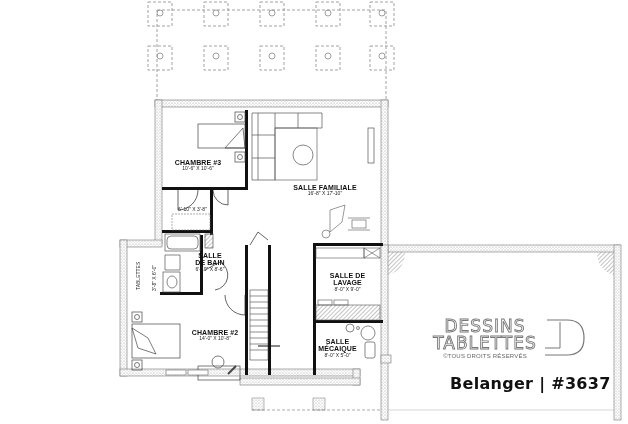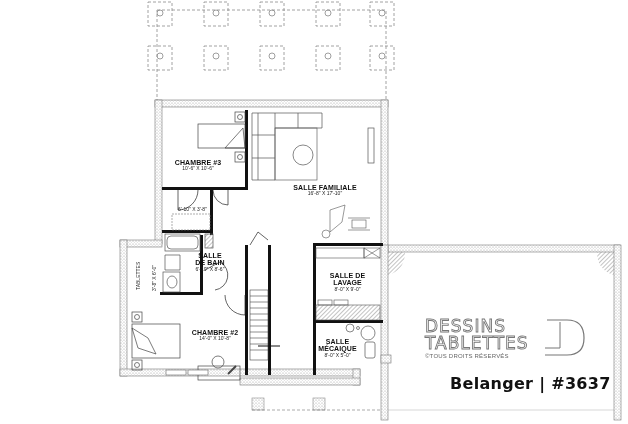--- a/index.html
+++ b/index.html
@@ -2,21 +2,21 @@
 <html><head>
 <meta charset="utf-8">
 <style>
   html,body{margin:0;padding:0;background:#fff;}
   body{width:628px;height:424px;position:relative;overflow:hidden;font-family:"Liberation Sans",sans-serif;}
   .plan{position:absolute;left:0;top:0;width:628px;height:424px;}
   .lbl{position:absolute;text-align:center;color:#111;line-height:1.05;}
   .room-name{font-weight:bold;font-size:7px;letter-spacing:0.1px;}
   .room-dim{font-size:5px;color:#222;}
   .vert{position:absolute;font-size:5px;color:#222;transform:rotate(-90deg);transform-origin:left top;white-space:nowrap;}
-  .brand{position:absolute;left:425px;top:318px;width:120px;text-align:left;color:#fff;}
+  .brand{position:absolute;left:425px;top:318px;width:120px;text-align:center;color:#fff;}
   .brand .b1,.brand .b2{font-size:17px;letter-spacing:1px;line-height:17px;
     -webkit-text-stroke:0.9px #777;color:#fff;font-family:"DejaVu Sans",sans-serif;}
   .brand .b3{font-size:6px;color:#666;letter-spacing:0.2px;margin-top:1px;}
   .project{position:absolute;left:450px;top:374px;font-size:16px;font-weight:bold;color:#111;font-family:"DejaVu Sans",sans-serif;letter-spacing:0.3px;}
 </style>
 </head>
 <body>
 
 <svg class="plan" viewBox="0 0 628 424" xmlns="http://www.w3.org/2000/svg">
   <defs>

